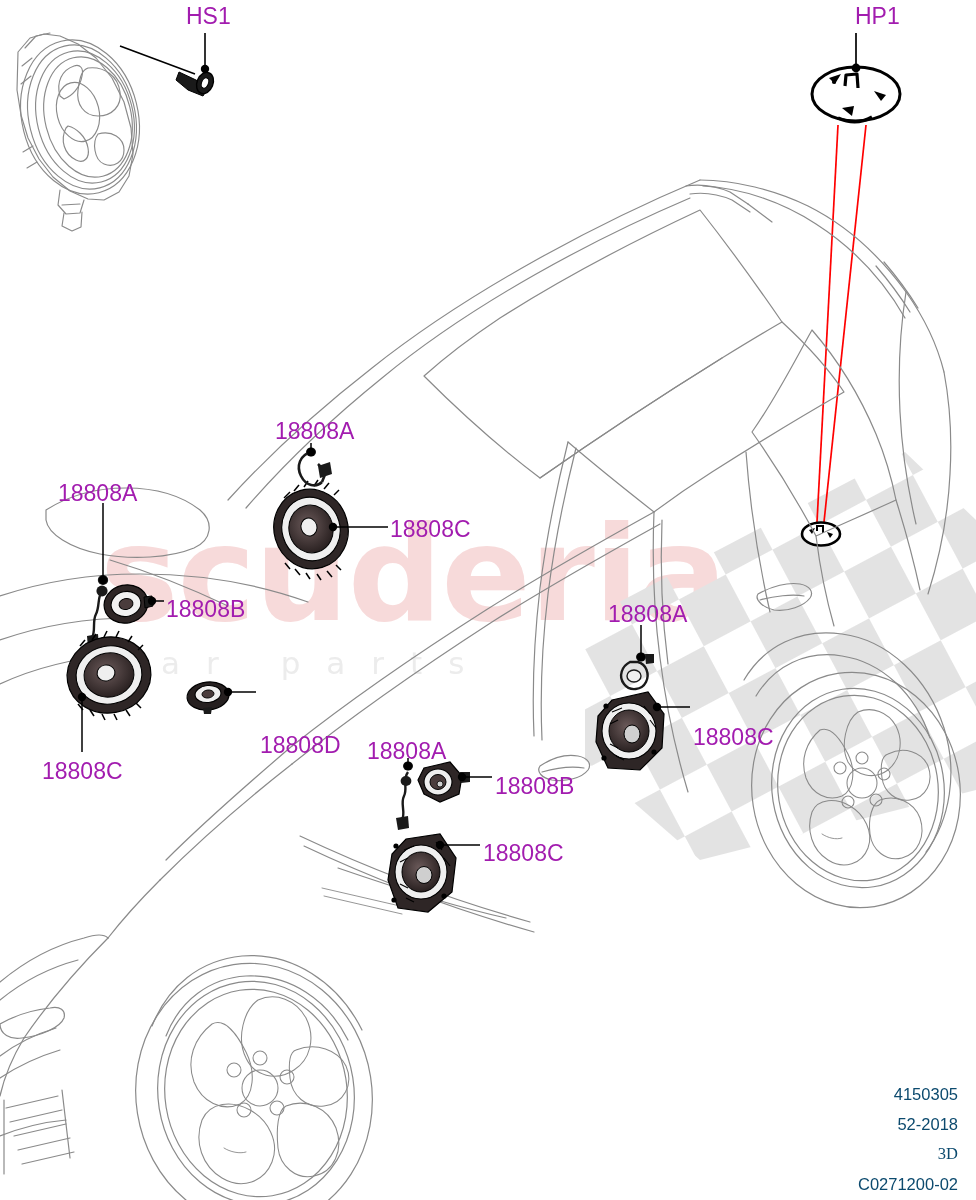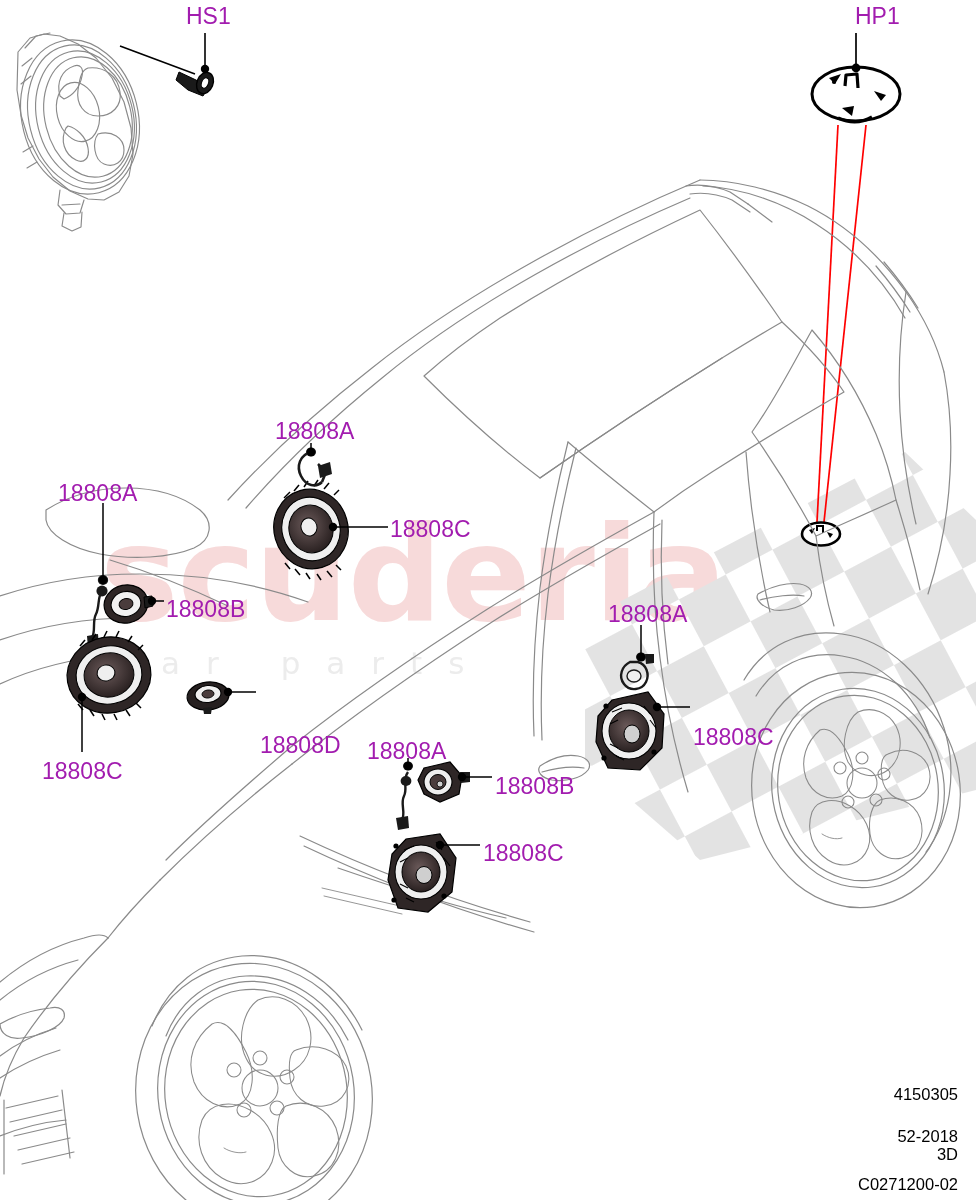--- a/index.html
+++ b/index.html
@@ -27,21 +27,21 @@
     font-size:23px;
     font-family:"Liberation Sans","DejaVu Sans",sans-serif;
     letter-spacing:0px;
     white-space:nowrap;
     line-height:1;
     user-select:none;
   }
   .footer-txt{
     position:absolute;
     right:18px;
-    color:#000000;
+    color:#0c4a6e;
     font-size:16.5px;
     font-family:"Liberation Sans","DejaVu Sans",sans-serif;
     white-space:nowrap;
     line-height:1;
     text-align:right;
   }
   .wm{
     position:absolute;
     user-select:none;
     pointer-events:none;
@@ -470,17 +470,17 @@
   <div class="label" style="left:166px;top:598px;">18808B</div>
   <div class="label" style="left:42px;top:760px;">18808C</div>
   <div class="label" style="left:260px;top:690px;margin-top:44px;">18808D</div>
   <div class="label" style="left:608px;top:603px;">18808A</div>
   <div class="label" style="left:693px;top:726px;">18808C</div>
   <div class="label" style="left:367px;top:740px;">18808A</div>
   <div class="label" style="left:495px;top:775px;">18808B</div>
   <div class="label" style="left:483px;top:842px;">18808C</div>
 
   <div class="footer-txt" style="top:1086px;">4150305</div>
-  <div class="footer-txt" style="top:1116px;margin-top:12px;">52-2018</div>
-  <div class="footer-txt" style="top:1146px;">3D</div>
+  <div class="footer-txt" style="top:1116px;">52-2018</div>
+  <div class="footer-txt" style="top:1146px;font-family:Liberation Serif, serif;">3D</div>
   <div class="footer-txt" style="top:1176px;text-align:right;">C0271200-02</div>
 
 </div>
 
 </body></html>

